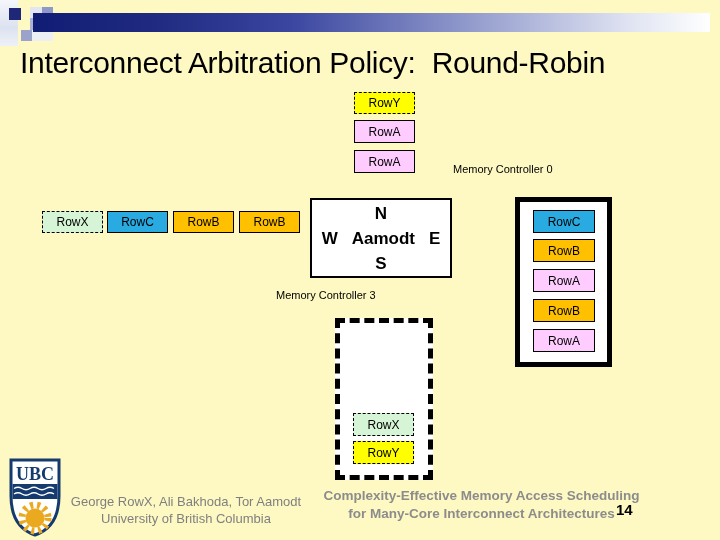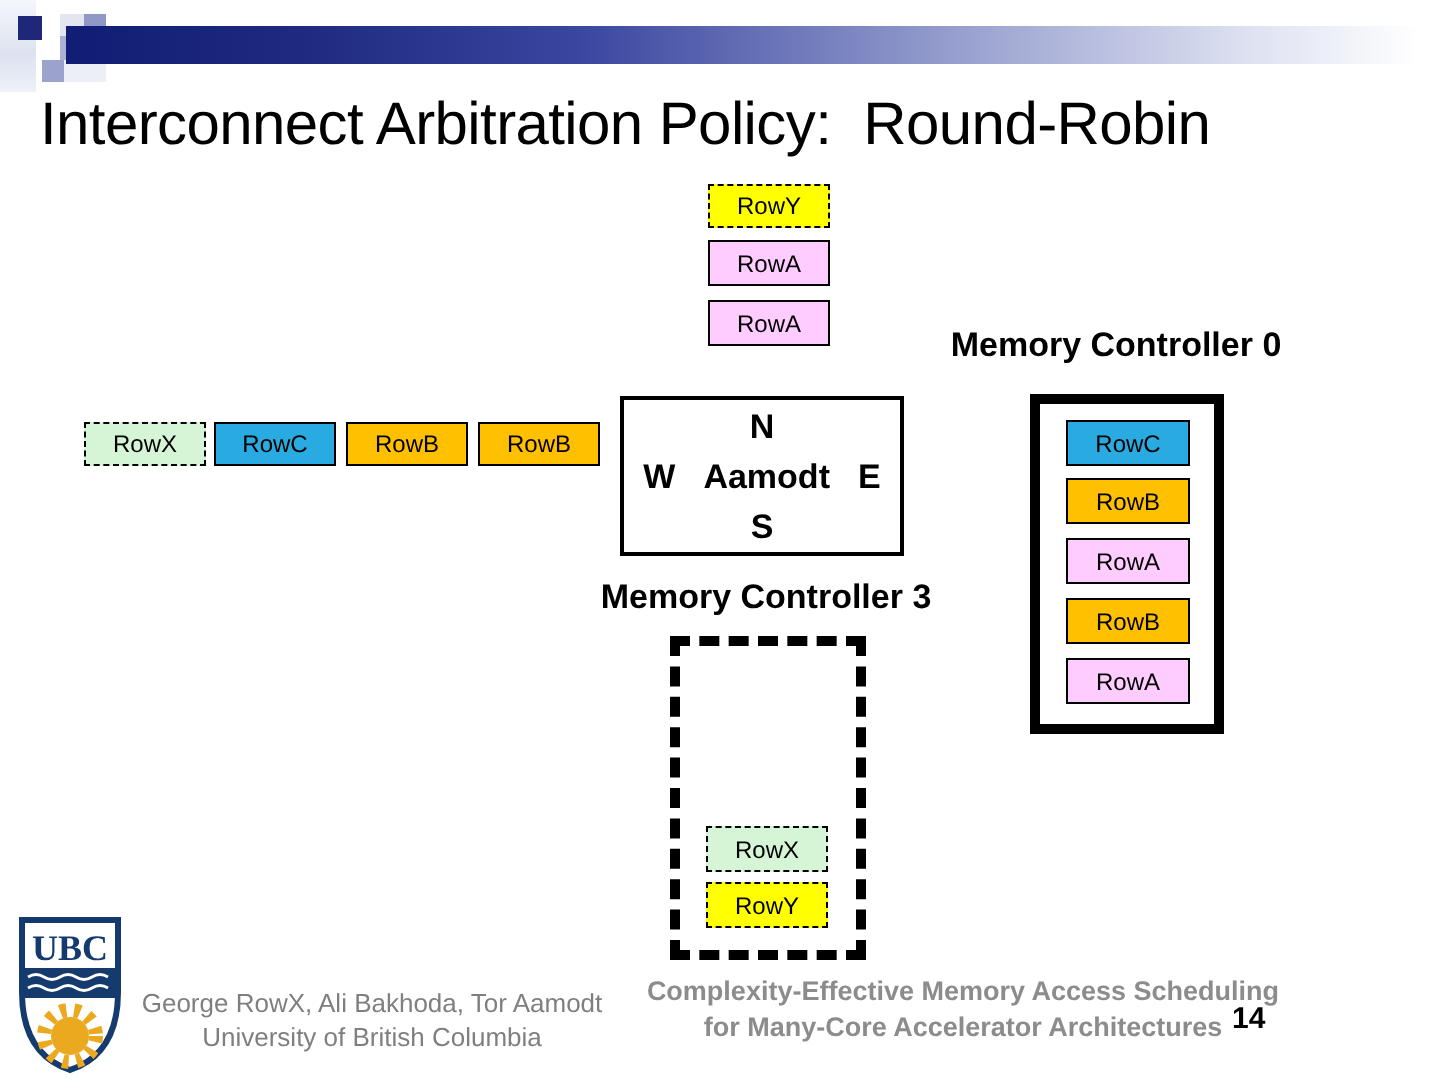--- a/index.html
+++ b/index.html
@@ -1,17 +1,17 @@
 <!DOCTYPE html>
 <html><head>
 <meta charset="utf-8">
 <style>
   html,body { margin:0; padding:0; background:#cfcfcf; }
   .slide {
-    position:relative; width:720px; height:540px; background:#ffffff;
+    position:relative; width:720px; height:540px; background:#fef9c3;
     overflow:hidden; font-family:"Liberation Sans", sans-serif; color:#000;
   }
   .abs { position:absolute; }
 
   
   .corner-strip { left:0; top:0; width:18px; height:46px;
     background:linear-gradient(180deg,#f4f6fb 0%,#dde2f0 60%,#eef1f8 100%); }
   .deco-sq { position:absolute; }
   .header-bar { left:33px; top:13px; width:677px; height:19px;
     background:linear-gradient(90deg,#111c74 0%,#1f2a80 18%,#3a46a0 38%,#8a93c8 62%,#dfe3f2 88%,#ffffff 100%); }
@@ -27,21 +27,21 @@
   .row-box.dashed { border:1px dashed #000; }
 
   
   .router { left:310px; top:198px; width:142px; height:80px; box-sizing:border-box;
     border:2px solid #000; background:#fff; display:flex; flex-direction:column;
     align-items:center; justify-content:center; font-weight:bold; font-size:17px;
     line-height:25px; }
   .router-mid { display:flex; gap:14px; }
 
   
-  .mc-label { position:absolute; font-weight:bold; font-size:17px; text-align:center; }
+  .mc-label { position:absolute; font-weight:normal; font-size:11px; }
   .mc0-label { left:453px; top:163px; width:210px; }
   .mc1-label { left:276px; top:289px; width:214px; }
 
   
   .mc0-box { left:515px; top:197px; width:97px; height:170px; box-sizing:border-box;
     border:5px solid #000; background:#fff; }
   .mc0-box .row-box { width:62px; left:13px; }
   .mc1-box { left:335px; top:318px; width:98px; height:162px; box-sizing:border-box;
     border:5px dashed #000; background:#fff; }
   .mc1-box .row-box { left:13px; }
@@ -117,18 +117,18 @@
     <circle cx="27" cy="60" r="9.5" fill="#eaa91e"></circle>
   </svg>
 
   <div class="abs authors">
     <div>George RowX, Ali Bakhoda, Tor Aamodt</div>
     <div>University of British Columbia</div>
   </div>
 
   <div class="abs venue">
     <div>Complexity-Effective Memory Access Scheduling</div>
-    <div>for Many-Core Accelerator Architectures</div>
+    <div>for Many-Core Interconnect Architectures</div>
   </div>
 
   <div class="abs page-num">14</div>
 
 </div>
 
 </body></html>

